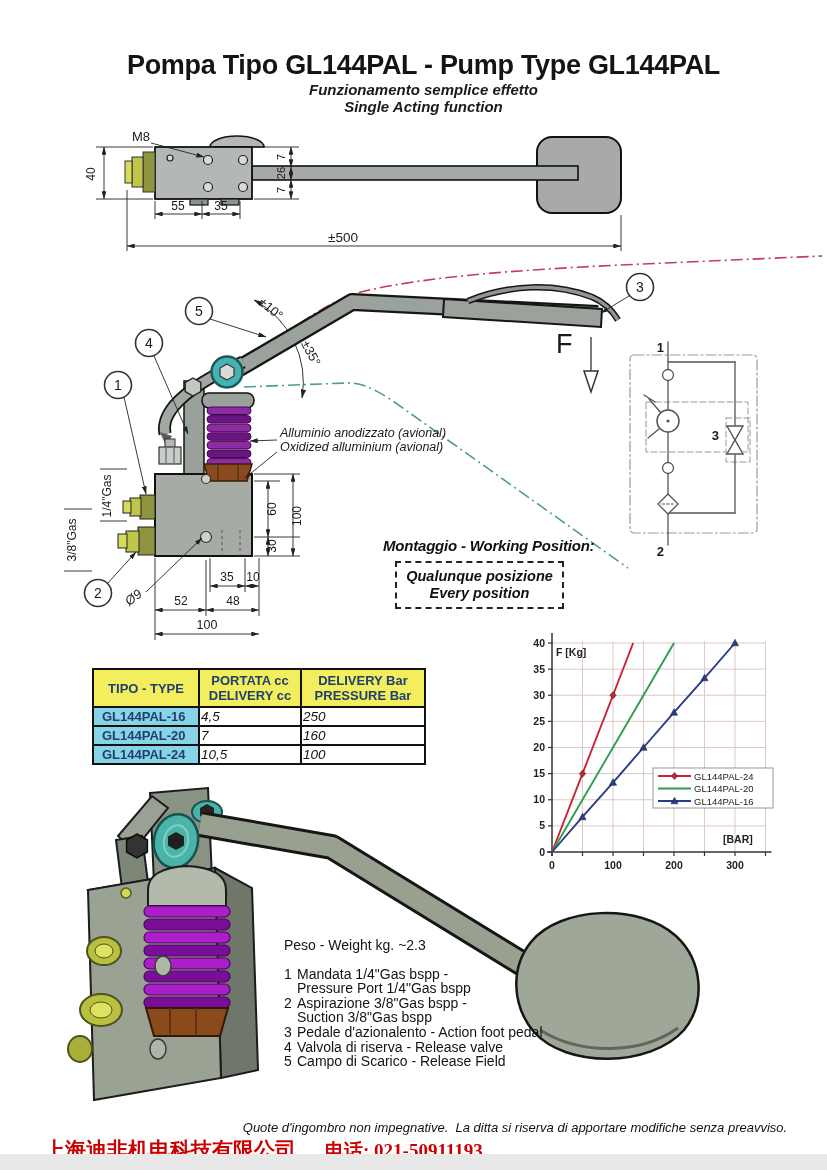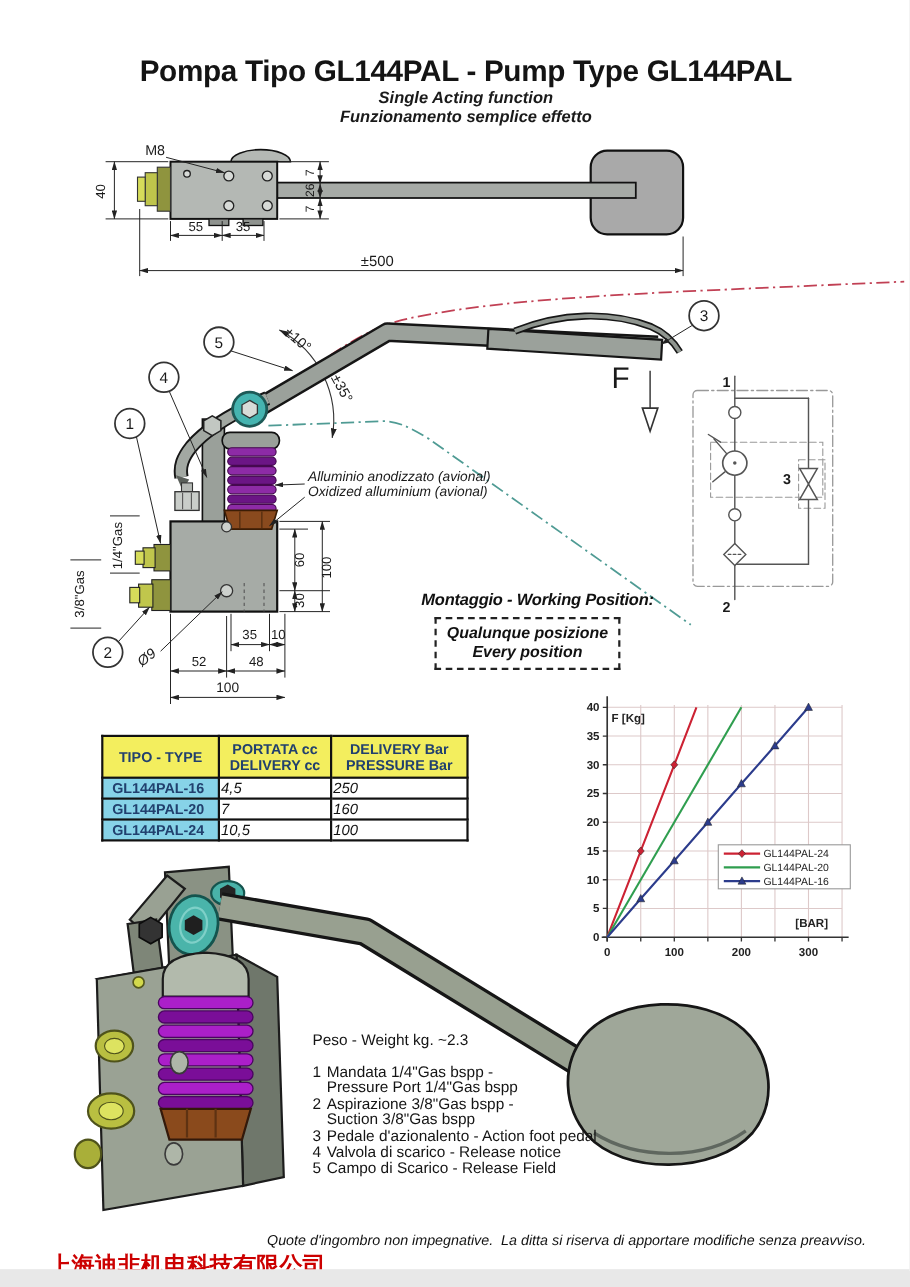--- a/index.html
+++ b/index.html
@@ -36,22 +36,22 @@
   .website{position:absolute;left:533px;top:4px;font-size:17px;font-weight:700;
          font-family:"Liberation Mono",monospace;}
 </style>
 </head>
 <body>
 
 <div class="page">
 
   <div class="hdr">
     <h1>Pompa Tipo GL144PAL - Pump Type GL144PAL</h1>
+    <div class="sub">Funzionamento semplice effetto</div>
     <div class="sub">Single Acting function</div>
-    <div class="sub">Funzionamento semplice effetto</div>
   </div>
 
   <svg class="art" width="827" height="1170" viewBox="0 0 827 1170">
     <defs>
       <marker id="arr" viewBox="0 0 10 6" refX="9.5" refY="3" markerWidth="9" markerHeight="5.4" orient="auto-start-reverse">
           <path d="M0,0L10,3L0,6Z" fill="#222"></path>
         </marker>
     </defs>
 
     <g>
@@ -401,26 +401,27 @@
       <text x="167" y="178.5" font-size="9.5" fill="#222" font-family="&quot;Liberation Sans&quot;,sans-serif">GL144PAL-16</text>
     </svg>
 
   <div class="notes">
     <div class="weight">Peso - Weight kg. ~2.3</div>
     <div class="nline"><span class="nn">1</span><span>Mandata 1/4"Gas bspp -</span></div>
     <div class="nline cont"><span class="nn">x</span><span>Pressure Port 1/4"Gas bspp</span></div>
     <div class="nline"><span class="nn">2</span><span>Aspirazione 3/8"Gas bspp -</span></div>
     <div class="nline cont"><span class="nn">x</span><span>Suction 3/8"Gas bspp</span></div>
     <div class="nline"><span class="nn">3</span><span>Pedale d'azionalento - Action foot pedal</span></div>
-    <div class="nline"><span class="nn">4</span><span>Valvola di scarico - Release notice</span></div>
+    <div class="nline"><span class="nn">4</span><span>Valvola di riserva - Release valve</span></div>
     <div class="nline"><span class="nn">5</span><span>Campo di Scarico - Release Field</span></div>
   </div>
 
   <div class="disc">
     <div>Quote d'ingombro non impegnative.  La ditta si riserva di apportare modifiche senza preavviso.</div>
     <div actable="false">Dimensions not binding.  Modifications reserved without  prior notice.</div>
   </div>
 
   <div class="contact">
     <span class="company">上海迪非机电科技有限公司</span>
+    <span class="phone">电话: 021-50911193</span>
   </div>
 
 </div>
 
 </body></html>

